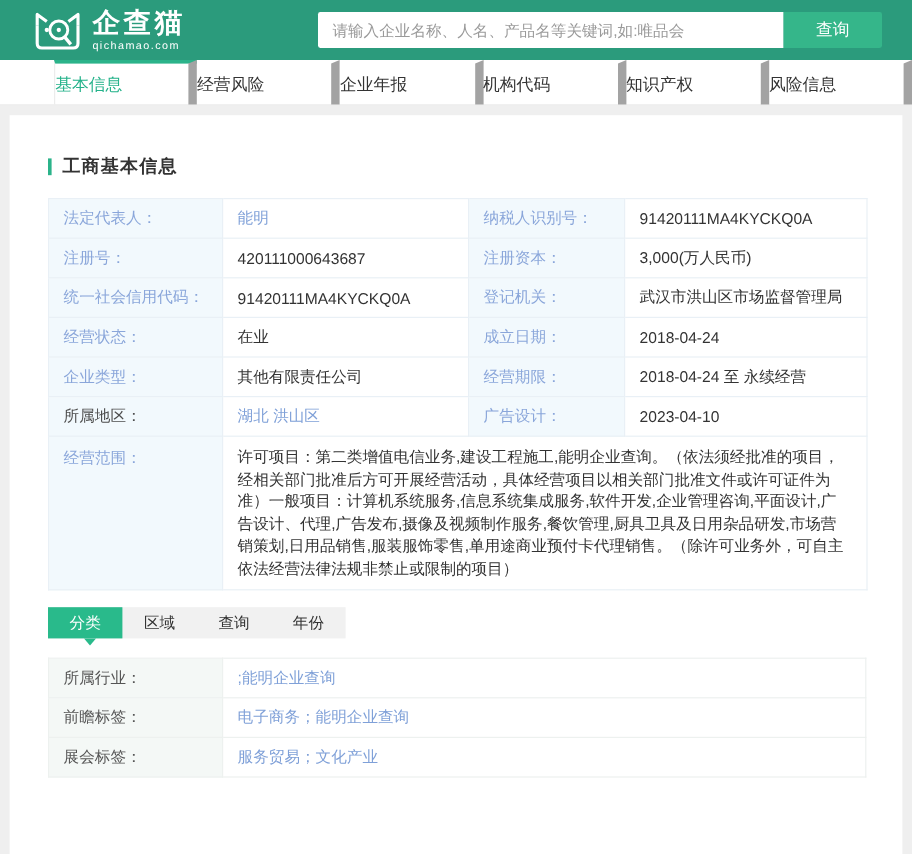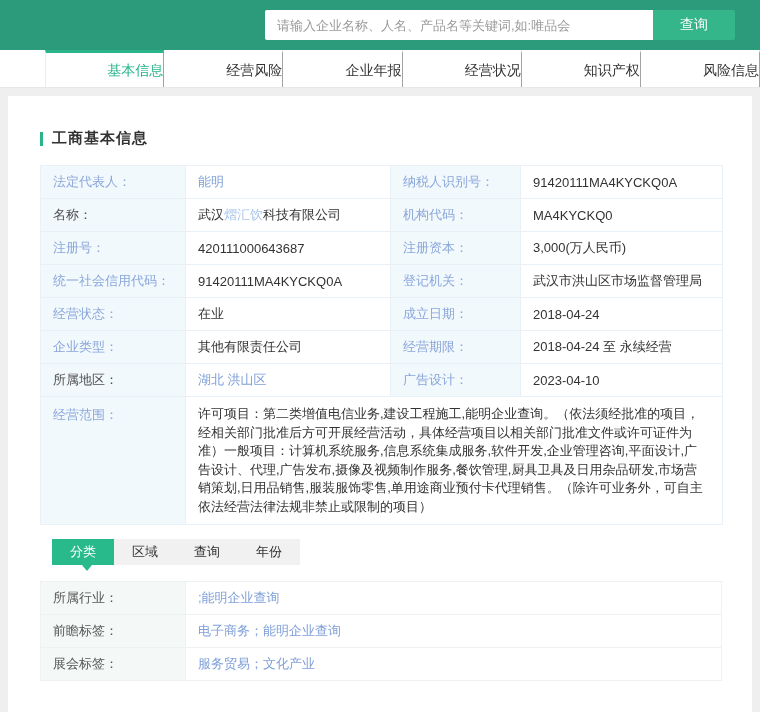--- a/index.html
+++ b/index.html
@@ -19,23 +19,23 @@
     padding:0 12px; font-size:13px; color:#333; border-radius:2px 0 0 2px;
     font-family:inherit; }
   .search-input::placeholder { color:#9a9a9a; }
   .search-btn { width:82px; height:30px; border:none; background:#35b68a;
     color:#fff; font-size:14px; cursor:pointer; border-radius:0 2px 2px 0;
     font-family:inherit; }
 
   
   .nav { height:38px; background:#fff; border-bottom:1px solid #e7e7e7;
     display:flex; padding-left:45px; }
-  .nav-tab { width:121px; text-align:right; font-size:14px; color:#333;
+  .nav-tab { width:121px; text-align:left; font-size:14px; color:#333;
     line-height:34px; border-top:3px solid transparent;
-    border-right:1px solid #a3a3a3; cursor:pointer; }
+    border-right:7px solid #a3a3a3; cursor:pointer; }
   .nav-tab:first-child { border-left:1px solid #ececec; }
   .nav-tab.active { color:#24b28a; border-top-color:#2bb38a; }
 
   
   .card { margin:8px 8px 0; background:#fff; height:616px;
     padding:33px 30px 0 32px; overflow:hidden; }
 
   .section-title { display:flex; align-items:center; margin-bottom:17px; }
   .title-bar { width:3px; height:14px; background:#2bb38a; margin-right:9px; }
   .title-text { font-size:15px; font-weight:bold; color:#333; letter-spacing:1px; }
@@ -48,75 +48,86 @@
   .t1 .c3 { width:130px; } .t1 .c4 { width:202px; }
   .lbl { background:#f2f9fd; color:#8aa6da; }
   .lbl.dark { color:#4d4d4d; }
   .val { background:#fff; color:#333; }
   .link { color:#7fa0d8; cursor:pointer; text-decoration:none; }
   .hl { color:#a8c6ee; }
   .scope-lbl { vertical-align:top !important; padding-top:9px !important; }
   .scope-val { font-size:12px; line-height:18.5px; padding:8px 12px !important; }
 
   
-  .filter-tabs { margin:14px 0 0 12px; }
+  .filter-tabs { margin:14px 0 0 0; }
   .filter-row { display:flex; width:248px; background:#f1f1f1; }
   .filter-tab { width:62px; height:26px; line-height:26px; text-align:center;
     font-size:13px; color:#333; cursor:pointer; }
   .filter-tab.active { background:#29ba8b; color:#fff; }
   .tri { width:0; height:0; border-left:5px solid transparent;
     border-right:5px solid transparent; border-top:6px solid #29ba8b;
     margin-left:30px; }
 
   
   .t2 { margin-top:10px; }
   .t2 td { border:1px solid #edf1ef; height:33px; font-size:13px;
     padding:4px 12px; vertical-align:middle; }
   .t2 .c1 { width:145px; background:#f4f8f6; color:#555; }
   .t2 .cv { background:#fff; }
 </style>
 </head>
 <body>
 
 <div class="header">
+  <div class="logo">
+    <span>
+      <svg width="40" height="36" viewBox="0 0 40 36" fill="none">
+        <path d="M3 14 L3 29 Q3 33 7 33 L33 33 Q37 33 37 29 L37 14" stroke="#fff" stroke-width="2.6" fill="none"></path>
+        <path d="M3 14 L3 5 L11 11" stroke="#fff" stroke-width="2.6" fill="none" stroke-linejoin="round"></path>
+        <path d="M37 14 L37 5 L29 11" stroke="#fff" stroke-width="2.6" fill="none" stroke-linejoin="round"></path>
+        <circle cx="21" cy="18" r="7.5" stroke="#fff" stroke-width="2.4" fill="none"></circle>
+        <line x1="26" y1="24" x2="31" y2="30" stroke="#fff" stroke-width="2.8"></line>
+        <circle cx="11" cy="18" r="1.8" fill="#fff"></circle>
+        <circle cx="21" cy="18" r="1.8" fill="#fff"></circle>
+      </svg>
+    </span>
+    <span class="brand-text">
+      <span class="brand-name">企查猫</span>
+      <span class="brand-domain">qichamao.com</span>
+    </span>
+  </div>
   <div class="search-wrap">
     <input class="search-input" placeholder="请输入企业名称、人名、产品名等关键词,如:唯品会" style="">
     <button class="search-btn">查询</button>
   </div>
 </div>
 
 <div class="nav">
   <div class="nav-tab active">基本信息</div>
   <div class="nav-tab">经营风险</div>
   <div class="nav-tab">企业年报</div>
-  <div class="nav-tab">经营状况</div>
+  <div class="nav-tab">机构代码</div>
   <div class="nav-tab">知识产权</div>
   <div class="nav-tab">风险信息</div>
 </div>
 
 <div class="card">
 
   <div class="section-title">
     <span class="title-bar"></span>
     <span class="title-text">工商基本信息</span>
   </div>
 
   <table class="t1">
     <tbody>
         <tr>
       <td class="lbl c1">法定代表人：</td>
       <td class="val c2"><a class="link">能明</a></td>
       <td class="lbl c3">纳税人识别号：</td>
       <td class="val c4">91420111MA4KYCKQ0A</td>
-    </tr>
-    <tr>
-      <td class="lbl dark c1">名称：</td>
-      <td class="val c2"><span>武汉</span><span class="hl">熠汇饮</span><span>科技有限公司</span></td>
-      <td class="lbl c3">机构代码：</td>
-      <td class="val c4">MA4KYCKQ0</td>
     </tr>
     <tr>
       <td class="lbl c1">注册号：</td>
       <td class="val c2">420111000643687</td>
       <td class="lbl c3">注册资本：</td>
       <td class="val c4">3,000(万人民币)</td>
     </tr>
     <tr>
       <td class="lbl c1">统一社会信用代码：</td>
       <td class="val c2">91420111MA4KYCKQ0A</td>

